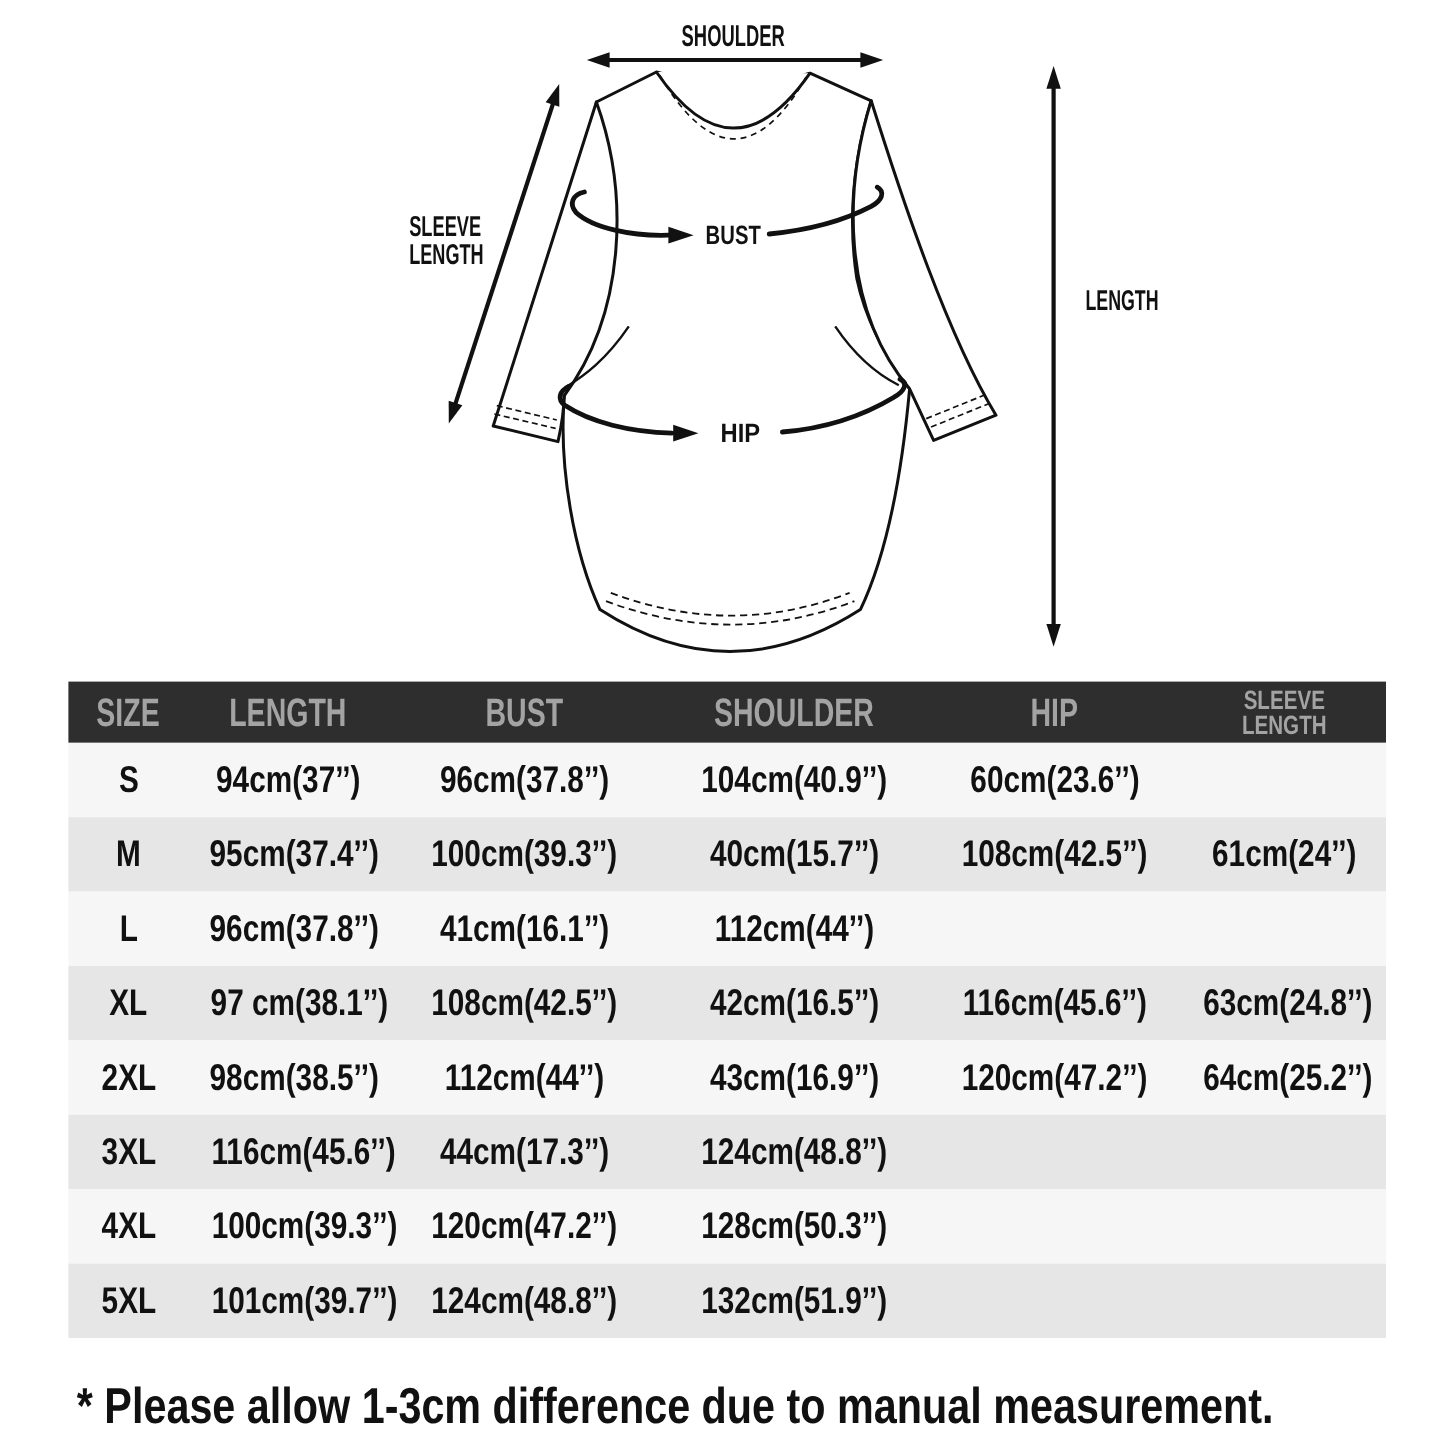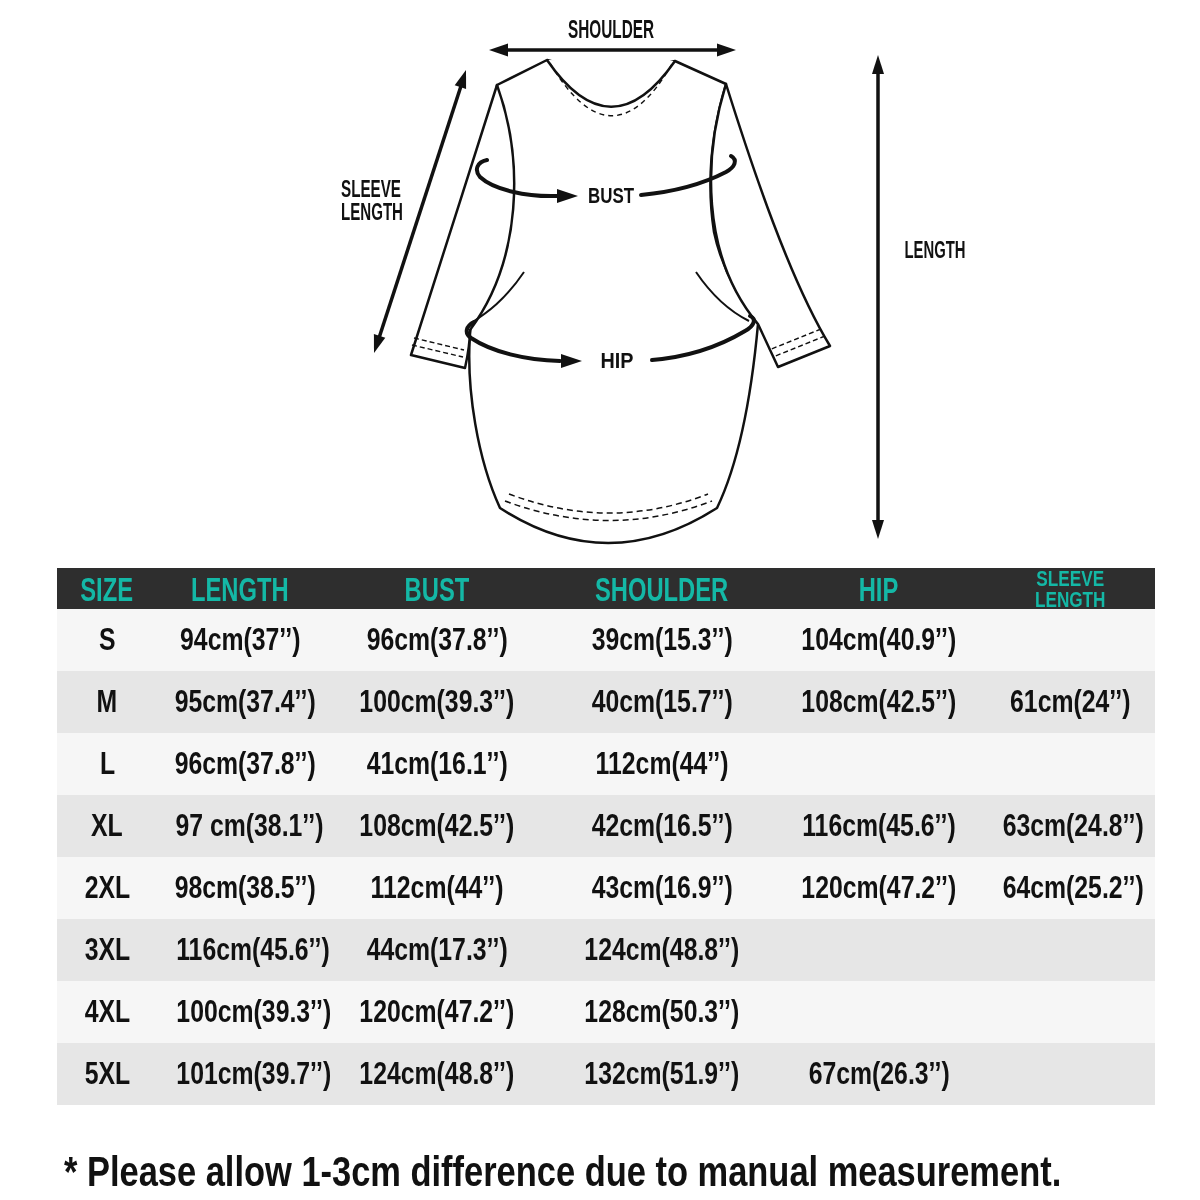--- a/index.html
+++ b/index.html
@@ -2,21 +2,21 @@
 <html><head>
 <meta charset="utf-8">
 <style>
   html,body{margin:0;padding:0;background:#ffffff;width:1200px;height:1200px;overflow:hidden;}
   body{font-family:"Liberation Sans","DejaVu Sans",sans-serif;color:#111;position:relative;}
   .diagram{position:absolute;left:0;top:0;width:1200px;height:560px;}
   svg text{font-family:"Liberation Sans","DejaVu Sans",sans-serif;font-weight:bold;fill:#111;}
 
   .size-table{position:absolute;left:57px;top:568px;width:1098px;}
   .thead,.trow{display:grid;grid-template-columns:100px 166px 228px 222px 212px 170px;align-items:center;}
-  .thead{background:#2e2e2e;color:#14b8a6;height:41px;}
+  .thead{background:#2e2e2e;color:#a3a3a3;height:51px;}
   .hcell{text-align:center;font-size:33px;font-weight:bold;line-height:1;}
   .hcell .cnd{transform:scaleX(0.72);}
   .hcell.hsmall{font-size:22px;line-height:21px;}
   .hcell.hsmall .cnd{transform:scaleX(0.78);}
   .stack span{display:block;}
   .tbody .trow{height:62px;font-size:31px;font-weight:bold;}
   .tbody .trow:nth-child(odd){background:#f6f6f6;}
   .tbody .trow:nth-child(even){background:#e6e6e6;}
   .cell{text-align:center;}
   .cnd{display:inline-block;transform:scaleX(0.8);transform-origin:center;white-space:nowrap;}
@@ -94,22 +94,22 @@
     <div class="hcell"><span class="cnd">HIP</span></div>
     <div class="hcell hsmall">
       <span class="cnd stack"><span>SLEEVE</span><span>LENGTH</span></span>
     </div>
   </div>
   <div class="tbody">
     <div class="trow">
       <div class="cell"><span class="cnd">S</span></div>
       <div class="cell"><span class="cnd">94cm(37’’)</span></div>
       <div class="cell"><span class="cnd">96cm(37.8’’)</span></div>
-      <div class="cell"><span class="cnd">39cm(15.3’’)</span></div>
       <div class="cell"><span class="cnd">104cm(40.9’’)</span></div>
+      <div class="cell"><span class="cnd">60cm(23.6’’)</span></div>
     </div>
     <div class="trow">
       <div class="cell"><span class="cnd">M</span></div>
       <div class="cell"><span class="cnd">95cm(37.4’’)</span></div>
       <div class="cell"><span class="cnd">100cm(39.3’’)</span></div>
       <div class="cell"><span class="cnd">40cm(15.7’’)</span></div>
       <div class="cell"><span class="cnd">108cm(42.5’’)</span></div>
       <div class="cell"><span class="cnd">61cm(24’’)</span></div>
     </div>
     <div class="trow">
@@ -144,18 +144,17 @@
       <div class="cell"><span class="cnd">4XL</span></div>
       <div class="cell"><span class="cnd">100cm(39.3’’)</span></div>
       <div class="cell"><span class="cnd">120cm(47.2’’)</span></div>
       <div class="cell"><span class="cnd">128cm(50.3’’)</span></div>
     </div>
     <div class="trow">
       <div class="cell"><span class="cnd">5XL</span></div>
       <div class="cell"><span class="cnd">101cm(39.7’’)</span></div>
       <div class="cell"><span class="cnd">124cm(48.8’’)</span></div>
       <div class="cell"><span class="cnd">132cm(51.9’’)</span></div>
-      <div class="cell"><span class="cnd">67cm(26.3’’)</span></div>
     </div>
   </div>
 </div>
 
 <div class="note"><span class="cnd">* Please allow 1-3cm difference due to manual measurement.</span></div>
 
 </body></html>

